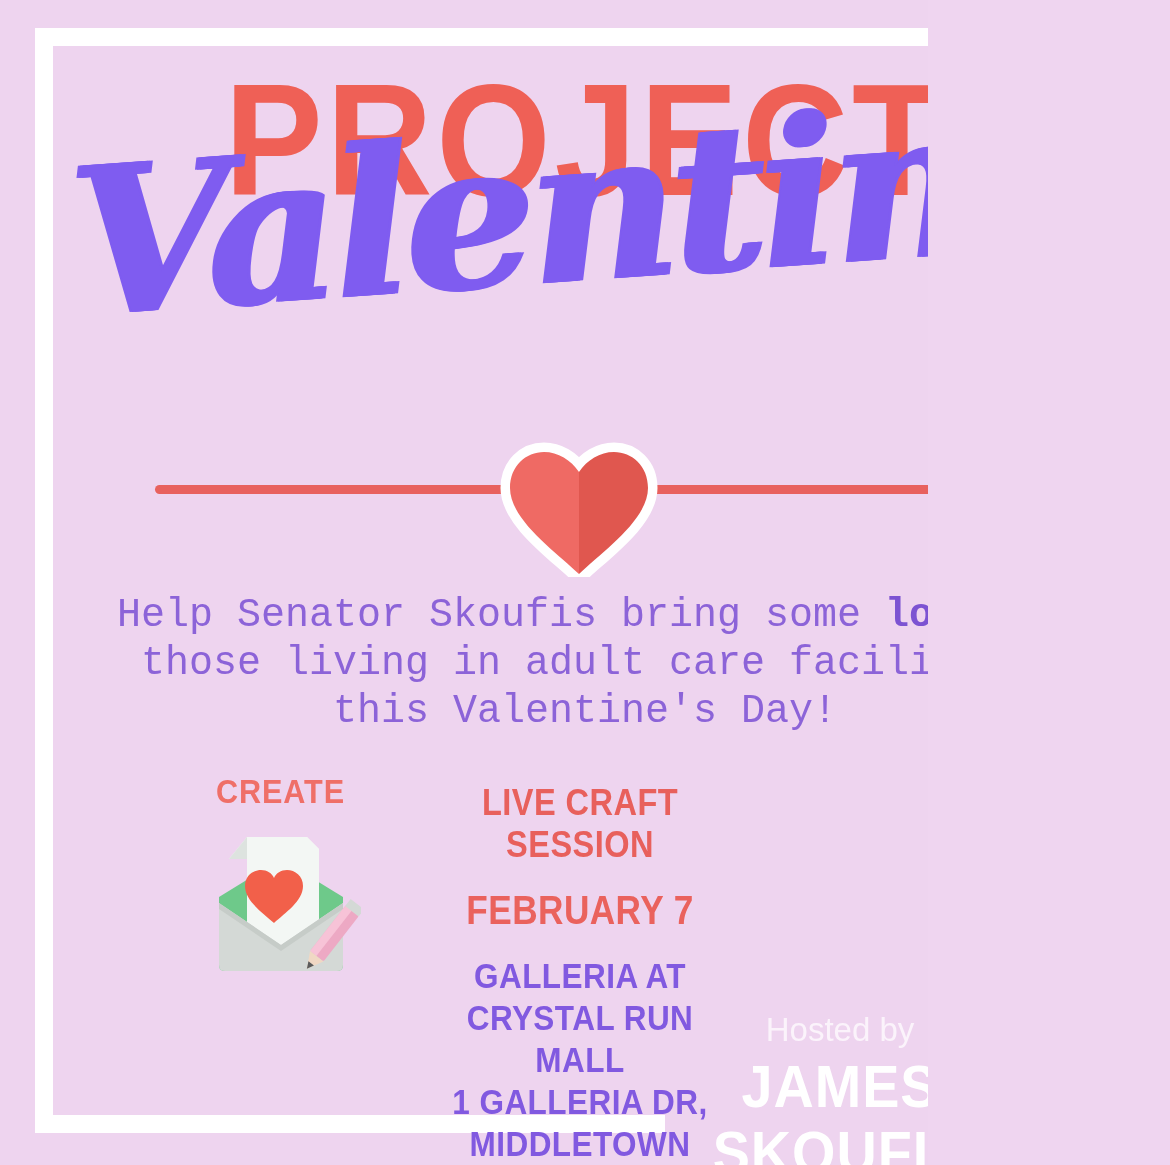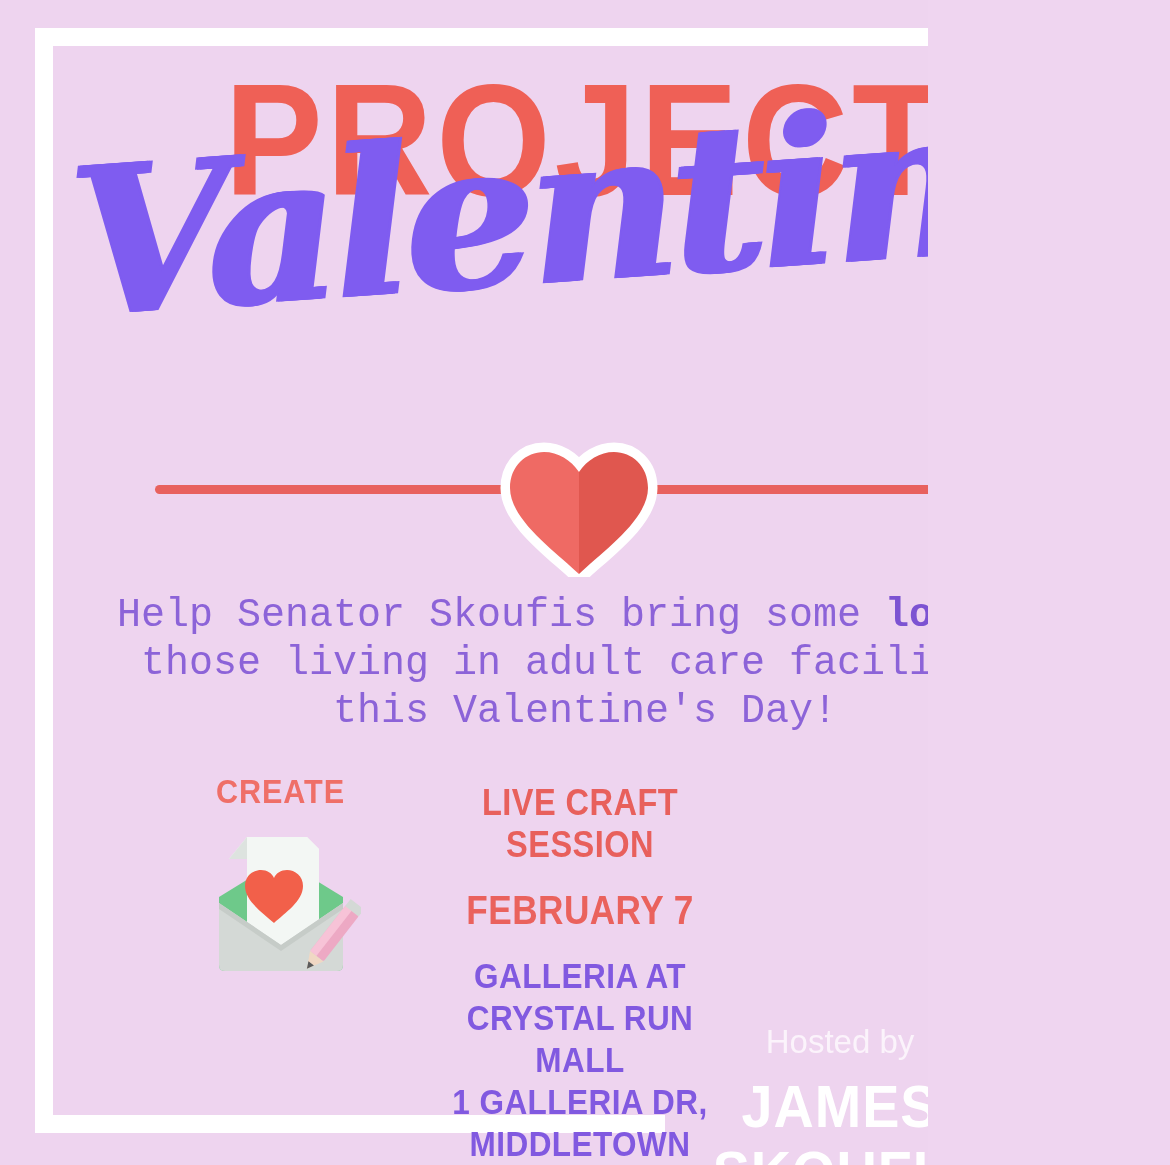--- a/index.html
+++ b/index.html
@@ -206,21 +206,21 @@
     top: 1010px;
     width: 400px;
     text-align: center;
     color: #ffffff;
   }
   .hosted-label {
     font-family: "Liberation Sans", sans-serif;
     font-size: 33px;
     line-height: 40px;
     color: #fbf3fb;
-    margin: 12px;
+    margin: 0;
   }
   .hosted-name {
     font-family: "Liberation Sans Narrow", "Liberation Sans", sans-serif;
     font-weight: 700;
     font-size: 60px;
     line-height: 66px;
     letter-spacing: 1px;
     color: #ffffff;
     transform: scaleX(0.93);
     margin: 4px 0 0 0;

